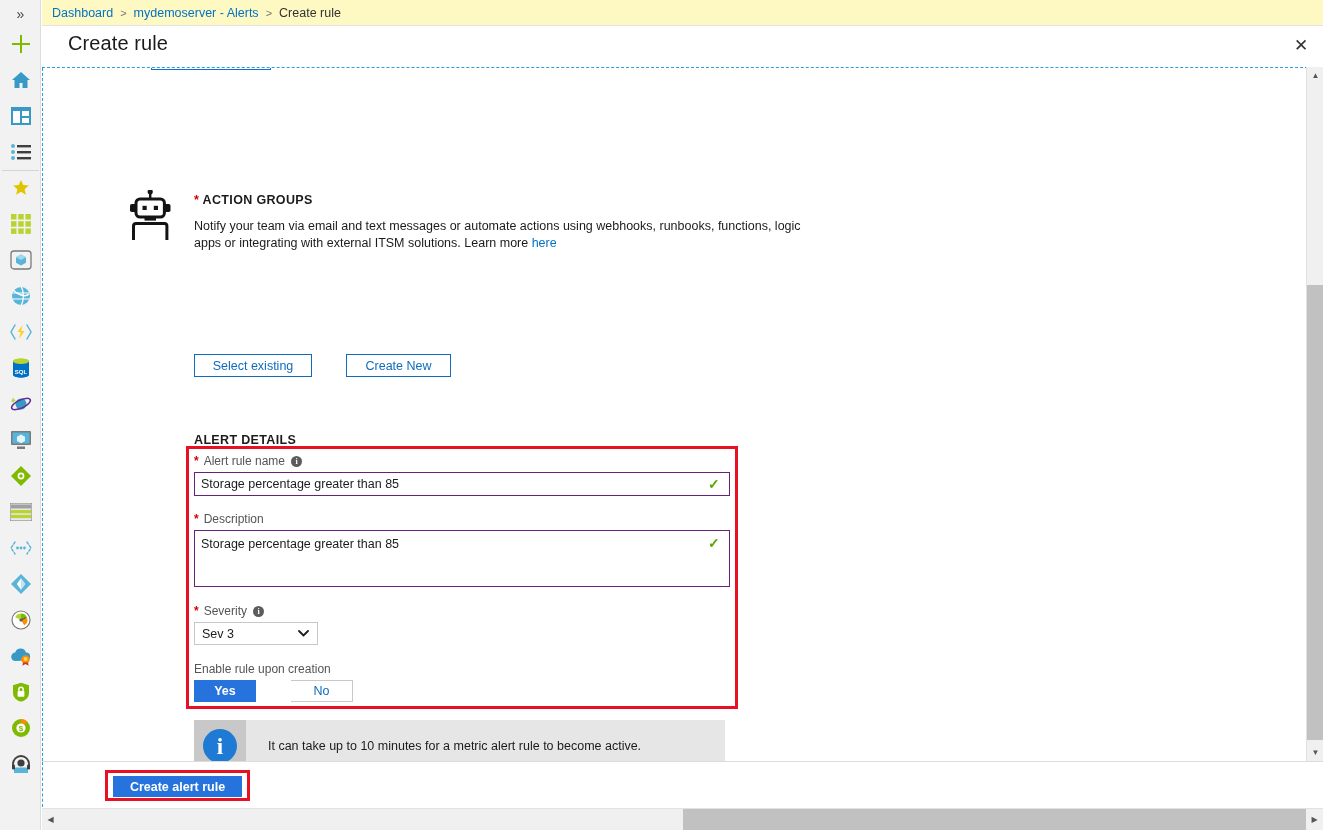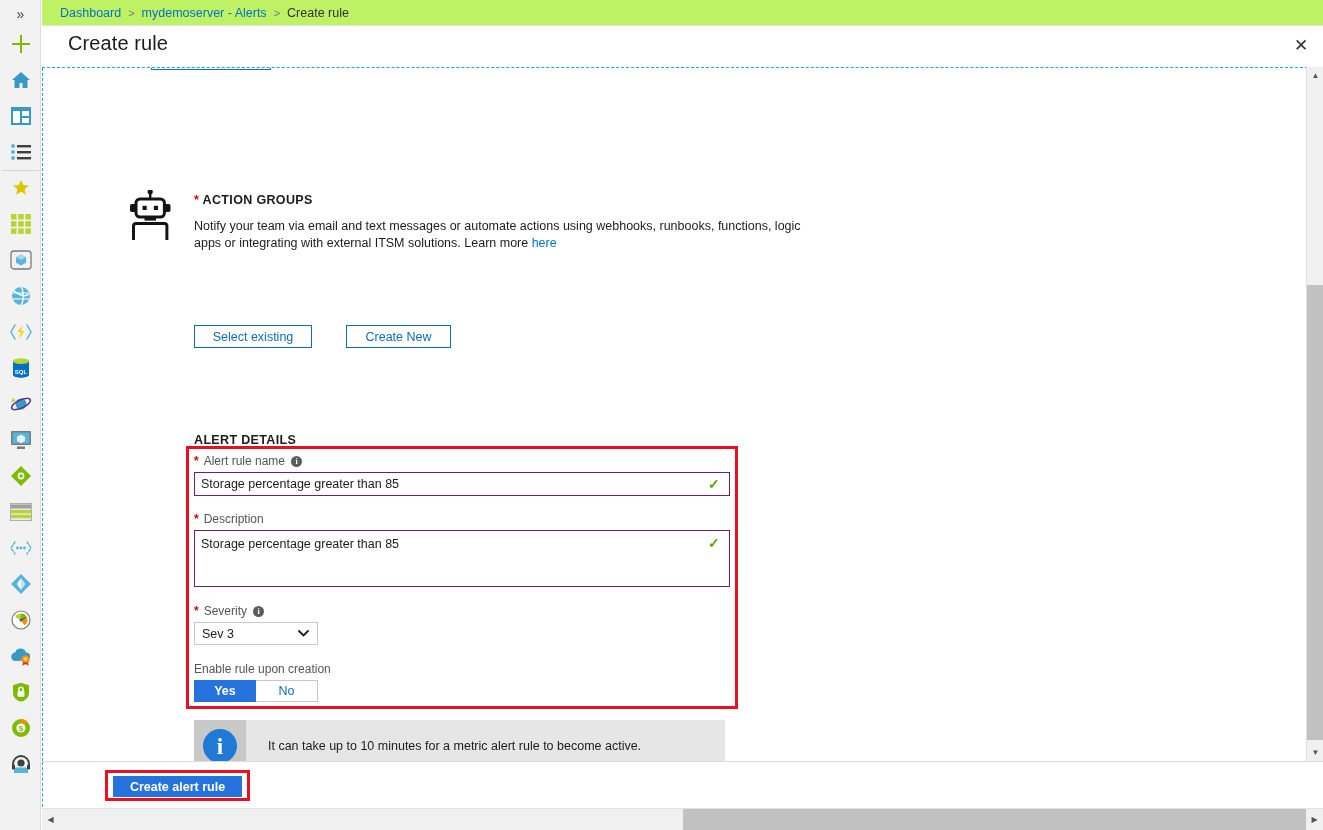--- a/index.html
+++ b/index.html
@@ -51,24 +51,24 @@
     left: 2px; right: 2px; top: 0;
     height: 1px; background: #d4d4d4;
   }
   .rail-item svg { display: block; }
 
   
   .breadcrumb {
     position: absolute;
     left: 42px; top: 0;
     right: 0; height: 26px;
-    background: #bef264;
+    background: #fef9c3;
     border-bottom: 1px solid #e3e3e3;
     display: flex; align-items: center;
-    padding-left: 18px;
+    padding-left: 10px;
     font-size: 12.5px;
     color: #333;
   }
   .bc-link { color: #0072c6; cursor: pointer; }
   .bc-sep { color: #767676; margin: 0 7px; font-size: 11px; }
   .bc-current { color: #333; }
 
   
   .blade-header {
     position: absolute;
@@ -194,21 +194,21 @@
   .ag-delete {
     position: absolute;
     right: 6px; top: 6px;
     width: 22px; height: 24px;
     display: flex; align-items: center; justify-content: center;
     cursor: pointer;
   }
 
   .ag-buttons {
     position: absolute;
-    left: 151px; top: 257px;
+    left: 151px; top: 286px;
     display: flex;
   }
   .azure-btn {
     height: 23px;
     min-width: 118px;
     border: 1px solid #0f6cbd;
     background: #ffffff;
     color: #0f6cbd;
     font-size: 12.5px;
     font-family: "Liberation Sans", sans-serif;
@@ -335,20 +335,21 @@
   .toggle-opt.on {
     background: #2673dd;
     color: #ffffff;
     border-color: #2673dd;
     font-weight: bold;
   }
   .toggle-opt.off {
     background: #ffffff;
     color: #0f6cbd;
     border-left: none;
+    margin-left: 35px;
   }
 
   
   .info-banner {
     position: absolute;
     left: 151px; top: 652px;
     width: 531px; height: 52px;
     background: #e6e6e6;
     display: flex; align-items: center;
   }

